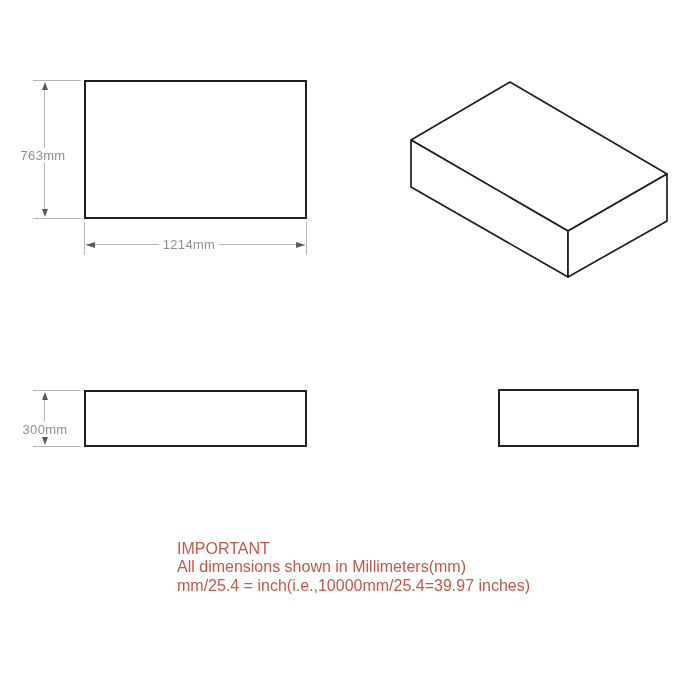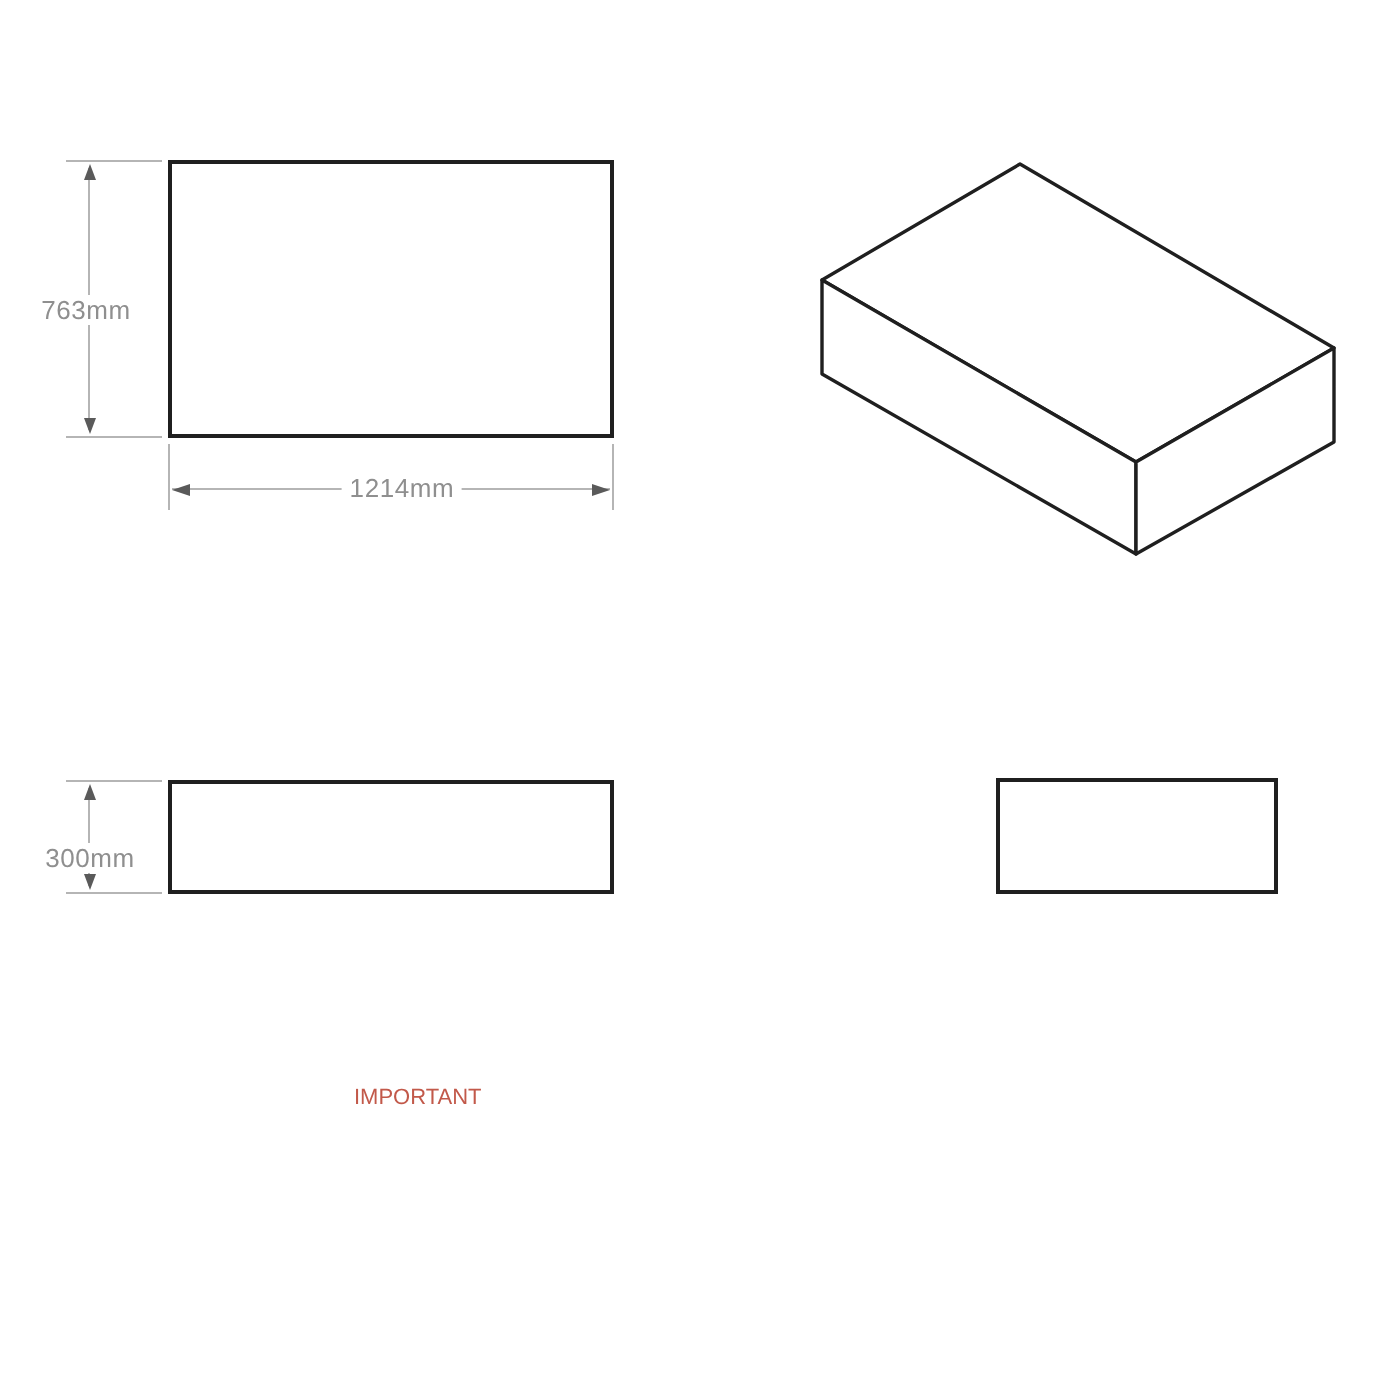--- a/index.html
+++ b/index.html
@@ -27,21 +27,21 @@
     line-height:1;
   }
   .arr{position:absolute;width:0;height:0;}
   .arr-up{border-left:3px solid transparent;border-right:3px solid transparent;border-bottom:8px solid var(--dimension-arrow);}
   .arr-down{border-left:3px solid transparent;border-right:3px solid transparent;border-top:8px solid var(--dimension-arrow);}
   .arr-left{border-top:3px solid transparent;border-bottom:3px solid transparent;border-right:9px solid var(--dimension-arrow);}
   .arr-right{border-top:3px solid transparent;border-bottom:3px solid transparent;border-left:9px solid var(--dimension-arrow);}
   .iso{position:absolute;left:380px;top:50px;}
   .note{
     position:absolute;left:177px;top:540px;width:360px;
-    color:var(--note-text);font-size:11px;line-height:18.4px;
+    color:var(--note-text);font-size:16px;line-height:18.4px;
   }
   .note div{white-space:nowrap;}
 </style>
 </head>
 <body>
 
 <div class="stage">
 
   <div class="rect" style="left:84px;top:80px;width:223px;height:139px;"></div>
 
@@ -50,21 +50,21 @@
   <div class="dline" style="left:44px;top:84px;width:1px;height:131px;"></div>
   <div class="arr arr-up" style="left:42px;top:82px;"></div>
   <div class="arr arr-down" style="left:42px;top:209px;"></div>
   <span class="dim-label" style="left:43px;top:155px;">763mm</span>
 
   <div class="dline" style="left:84px;top:222px;width:1px;height:33px;"></div>
   <div class="dline" style="left:306px;top:222px;width:1px;height:33px;"></div>
   <div class="dline" style="left:86px;top:244px;width:219px;height:1px;"></div>
   <div class="arr arr-left" style="left:86px;top:241.5px;"></div>
   <div class="arr arr-right" style="left:296px;top:241.5px;"></div>
-  <span class="dim-label" style="left:201px;top:244px;">1214mm</span>
+  <span class="dim-label" style="left:189px;top:244px;">1214mm</span>
 
   <svg class="iso" width="320" height="250" viewBox="0 0 320 250">
     <g fill="#ffffff" stroke="#1f1f1f" stroke-width="1.7" stroke-linejoin="round">
       <polygon points="130,32 287,124 188,181 31,90"></polygon>
       <polygon points="31,90 188,181 188,227 31,137"></polygon>
       <polygon points="188,181 287,124 287,171 188,227"></polygon>
     </g>
   </svg>
 
   <div class="rect" style="left:84px;top:390px;width:223px;height:57px;"></div>
@@ -73,15 +73,17 @@
   <div class="dline" style="left:33px;top:446px;width:48px;height:1px;"></div>
   <div class="dline" style="left:44px;top:394px;width:1px;height:49px;"></div>
   <div class="arr arr-up" style="left:42px;top:392px;"></div>
   <div class="arr arr-down" style="left:42px;top:437px;"></div>
   <span class="dim-label" style="left:45px;top:429px;">300mm</span>
 
   <div class="rect" style="left:498px;top:389px;width:141px;height:58px;"></div>
 
   <div class="note">
     <div>IMPORTANT</div>
+    <div>All dimensions shown in Millimeters(mm)</div>
+    <div>mm/25.4 = inch(i.e.,10000mm/25.4=39.97 inches)</div>
   </div>
 
 </div>
 
 </body></html>

